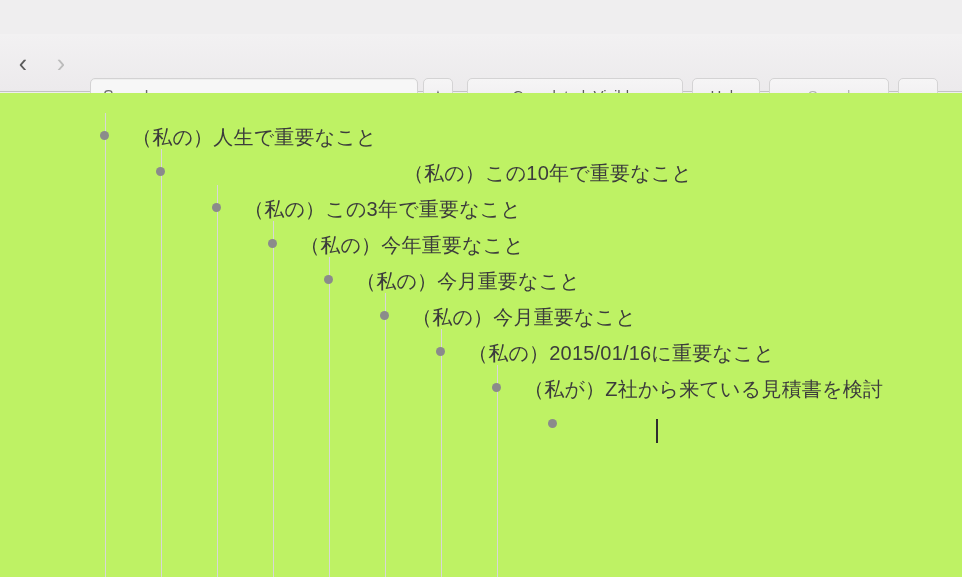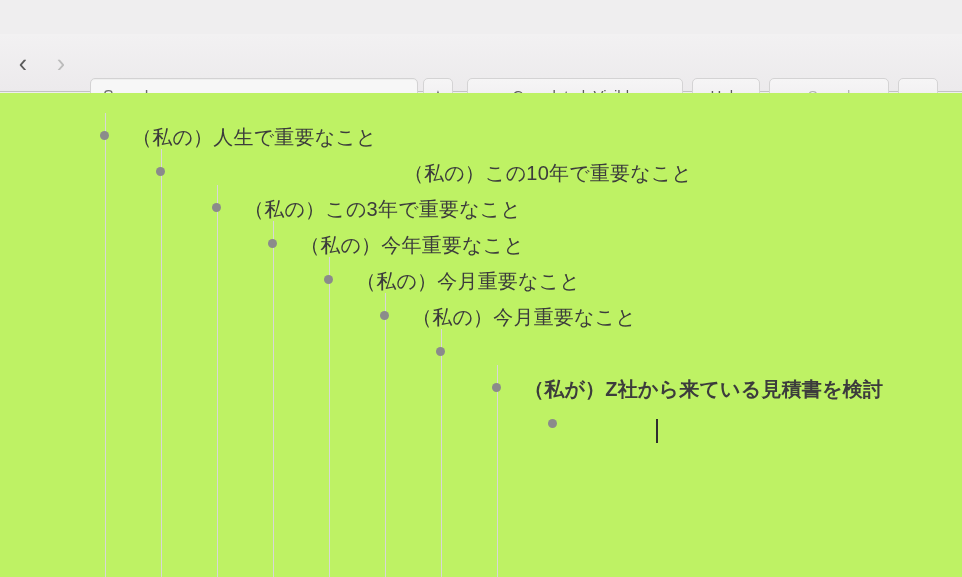--- a/index.html
+++ b/index.html
@@ -245,19 +245,20 @@
       <div class="row" style="left: 188px; top: 62px; width: 720px; text-align: center;">（私の）この10年で重要なこと</div>
       <div class="bullet" style="left: 212px; top: 110px;"></div>
       <div class="row" style="left: 244px; top: 98px; width: 680px;">（私の）この3年で重要なこと</div>
       <div class="bullet" style="left: 268px; top: 146px;"></div>
       <div class="row" style="left: 300px; top: 134px; width: 640px;">（私の）今年重要なこと</div>
       <div class="bullet" style="left: 324px; top: 182px;"></div>
       <div class="row" style="left: 356px; top: 170px; width: 590px;">（私の）今月重要なこと</div>
       <div class="bullet" style="left: 380px; top: 218px;"></div>
       <div class="row" style="left: 412px; top: 206px; width: 540px;">（私の）今月重要なこと</div>
       <div class="bullet" style="left: 436px; top: 254px;"></div>
+      <div class="row" style="left: 468px; top: 242px; width: 470px;">（私の）2015/01/16に重要なこと</div>
       <div class="bullet" style="left: 492px; top: 290px;"></div>
-      <div class="row" style="left: 524px; top: 278px; width: 362px; font-weight: bold;">（私が）Z社から来ている見積書を検討</div>
+      <div class="row" style="left: 524px; top: 278px; width: 362px;">（私が）Z社から来ている見積書を検討</div>
       <div class="bullet" style="left: 548px; top: 326px;"></div>
       <div id="caret" style="left: 656px; top: 326px;"></div>
     </div>
 
 </div>
 
 </body></html>

